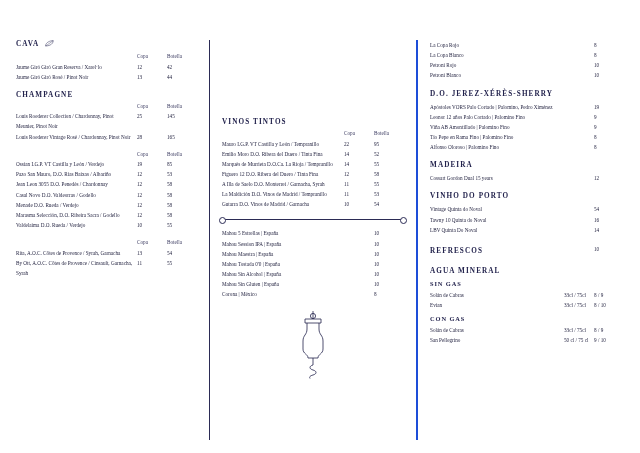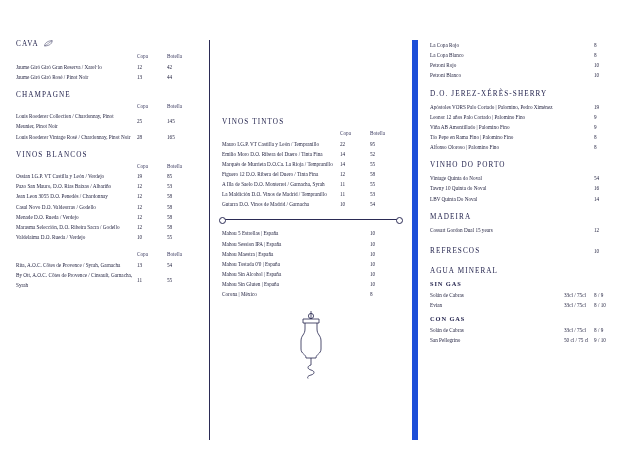--- a/index.html
+++ b/index.html
@@ -15,44 +15,44 @@
     position:absolute;
     left:10px;top:40px;
     width:620px;height:400px;
     display:flex;
   }
   .col{
     position:relative;
     box-sizing:border-box;
   }
   .col-left{width:200px;padding:0 12px 0 6px;border-right:1px solid #2b2b55;}
-  .col-mid{width:208px;padding:0 12px;border-right:6px solid #1d4ed8;}
+  .col-mid{width:208px;padding:0 12px;border-right:2px solid #1d4ed8;}
   .col-right{width:212px;padding:0 6px 0 12px;}
 
   .sec{margin-bottom:9px;}
   .sec-title{
     font-size:7.2px;
     letter-spacing:1.1px;
-    font-weight:normal;
+    font-weight:bold;
     color:#23234d;
     margin-bottom:4px;
     text-transform:uppercase;
   }
   .hdr{
     display:flex;
     justify-content:flex-end;
     font-size:5.2px;
     color:#3a3a60;
     margin-bottom:2.5px;
   }
   .hdr .h1{width:30px;text-align:left;}
   .hdr .h2{width:30px;text-align:left;}
   .row{
     display:flex;
-    align-items:center;
+    align-items:flex-start;
     font-size:5.2px;
     line-height:1.95;
     color:#1f1f3d;
   }
   .row .nm{flex:1;padding-right:4px;}
   .row .p1{width:30px;text-align:left;}
   .row .p2{width:30px;text-align:left;}
   .divider{
     height:1px;
     background:#2b2b55;
@@ -124,21 +124,20 @@
         <span class="p2">145</span>
       </div>
       <div class="row">
         <span class="nm">Louis Roederer Vintage Rosé / Chardonnay, Pinot Noir</span>
         <span class="p1">28</span>
         <span class="p2">165</span>
       </div>
     </div>
 
     <div class="sec">
-      <div class="sec-title">VINOS BLANCOS</div>
       <div class="hdr">
         <span class="h1">Copa</span>
         <span class="h2">Botella</span>
       </div>
       <div class="row">
         <span class="nm">Ossian I.G.P. VT Castilla y León / Verdejo</span>
         <span class="p1">19</span>
         <span class="p2">85</span>
       </div>
       <div class="row">
@@ -329,40 +328,40 @@
         <span class="p1">8</span>
       </div>
       <div class="row">
         <span class="nm">Alfonso Oloroso | Palomino Fino</span>
         <span class="p1">8</span>
       </div>
     </div>
 
 
     <div class="sec">
+      <div class="sec-title">MADEIRA</div>
+      <div class="row">
+        <span class="nm">Cossart Gordon Dual 15 years</span>
+        <span class="p1">12</span>
+      </div>
+    </div>
+
+    <div class="sec">
       <div class="sec-title">VINHO DO PORTO</div>
       <div class="row">
         <span class="nm">Vintage Quinta do Noval</span>
         <span class="p1">54</span>
       </div>
       <div class="row">
         <span class="nm">Tawny 10 Quinta do Noval</span>
         <span class="p1">16</span>
       </div>
       <div class="row">
         <span class="nm">LBV Quinta Do Noval</span>
         <span class="p1">14</span>
-      </div>
-    </div>
-
-    <div class="sec">
-      <div class="sec-title">MADEIRA</div>
-      <div class="row">
-        <span class="nm">Cossart Gordon Dual 15 years</span>
-        <span class="p1">12</span>
       </div>
     </div>
 
     <div class="sec">
       <div class="row">
         <span class="nm sec-title" style="margin-bottom:0">REFRESCOS</span>
         <span class="p1">10</span>
       </div>
     </div>
 

